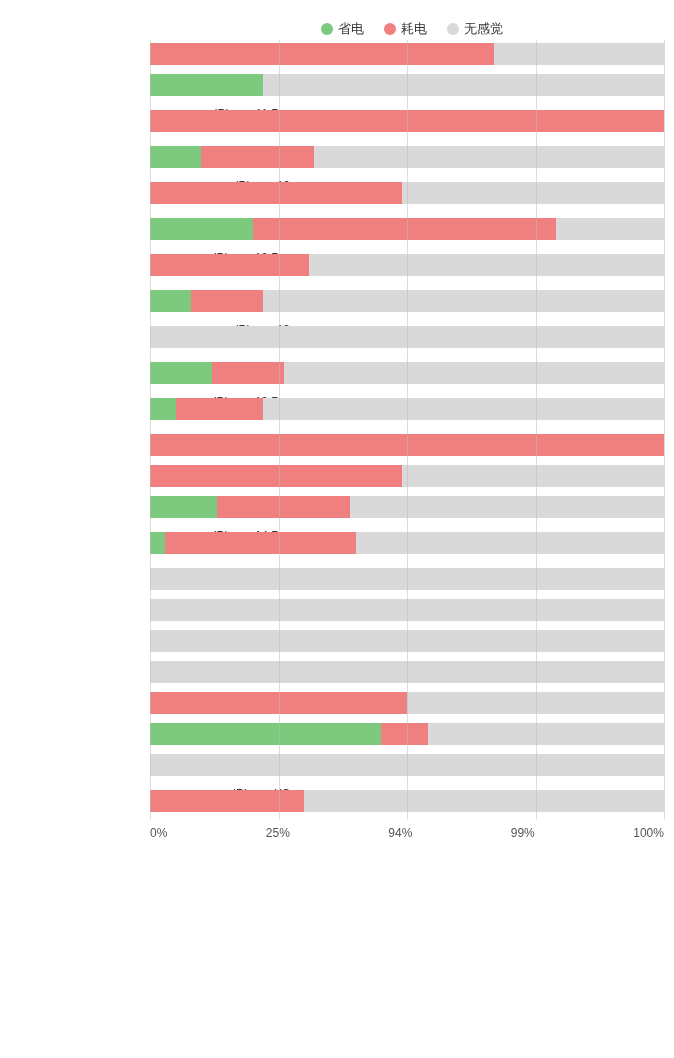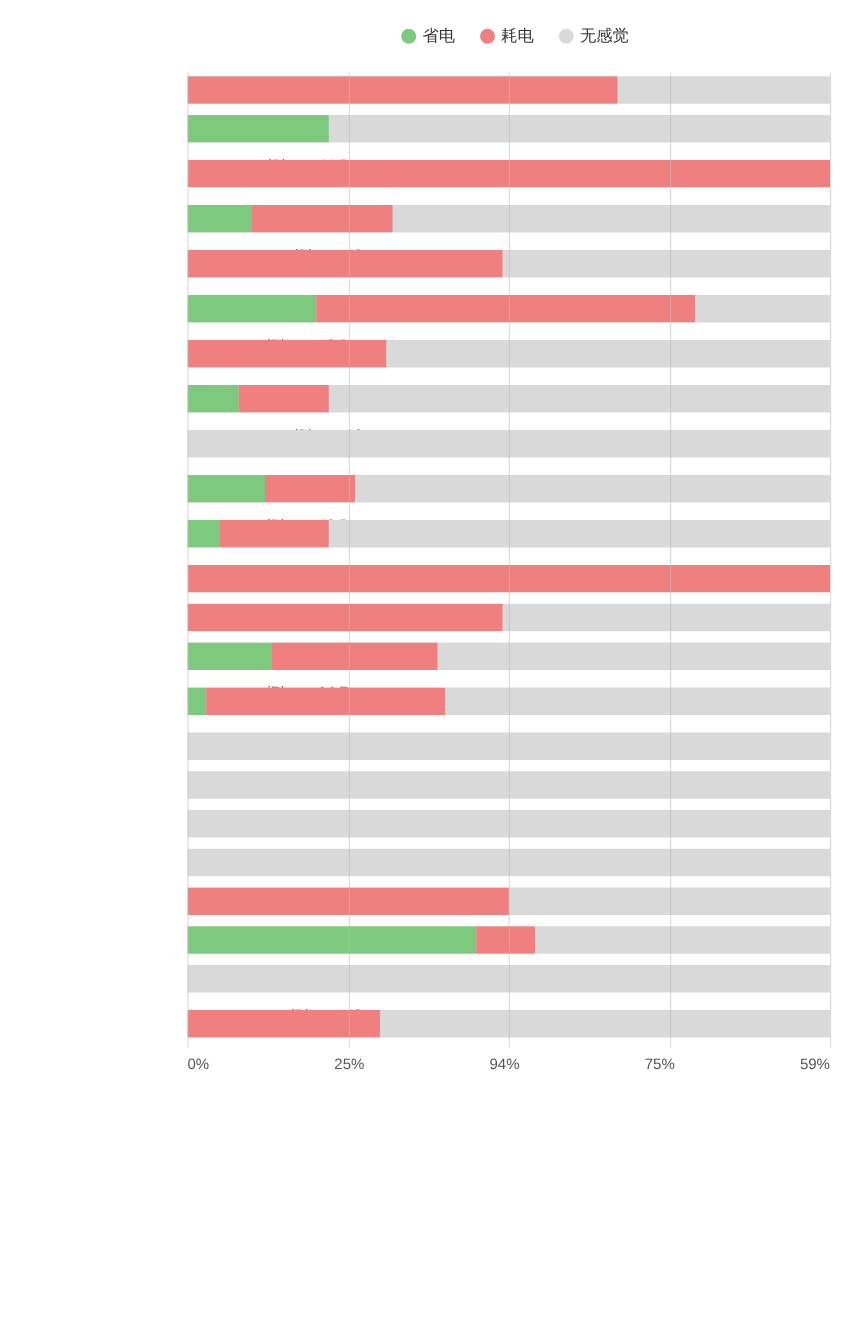--- a/index.html
+++ b/index.html
@@ -12,21 +12,21 @@
     }
     .chart-container {
       width: 674px;
       padding: 10px 0 30px 0;
     }
     .legend {
       display: flex;
       justify-content: center;
       align-items: center;
       gap: 20px;
-      margin-bottom: 20px;
+      margin-bottom: 2px;
       padding-left: 150px;
     }
     .legend-item {
       display: flex;
       align-items: center;
       gap: 5px;
       font-size: 13px;
       color: #333;
     }
     .legend-dot {
@@ -246,16 +246,16 @@
         <div style="position: absolute; top: 0px; bottom: 0px; left: 50%; width: 1px; background: rgb(187, 187, 187); opacity: 0.5;"></div>
         <div style="position: absolute; top: 0px; bottom: 0px; left: 75%; width: 1px; background: rgb(187, 187, 187); opacity: 0.5;"></div>
         <div style="position: absolute; top: 0px; bottom: 0px; left: 100%; width: 1px; background: rgb(187, 187, 187); opacity: 0.5;"></div>
       </div>
     </div>
 
   <div class="x-axis">
     <span>0%</span>
     <span>25%</span>
     <span>94%</span>
-    <span>75%</span>
-    <span>59%</span>
+    <span>99%</span>
+    <span>100%</span>
   </div>
 </div>
 
 </body></html>

